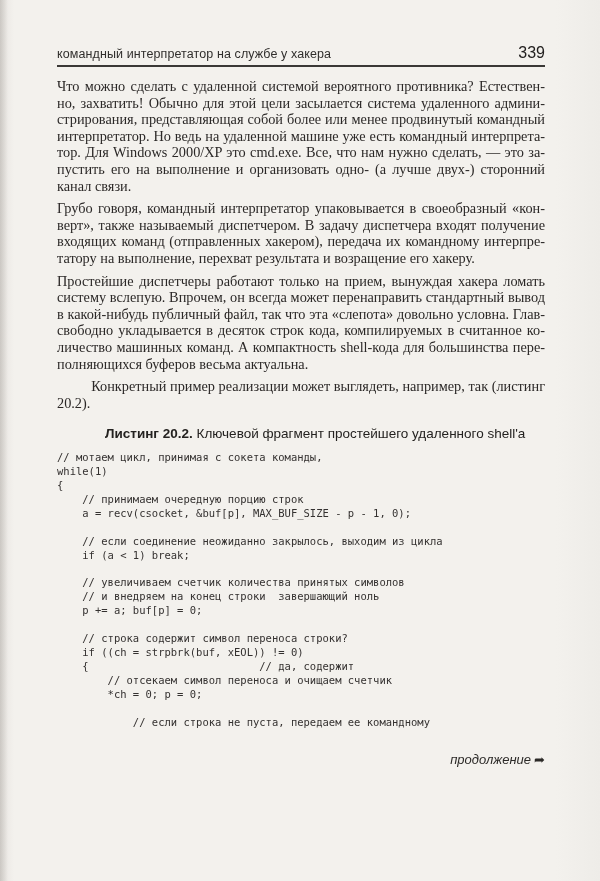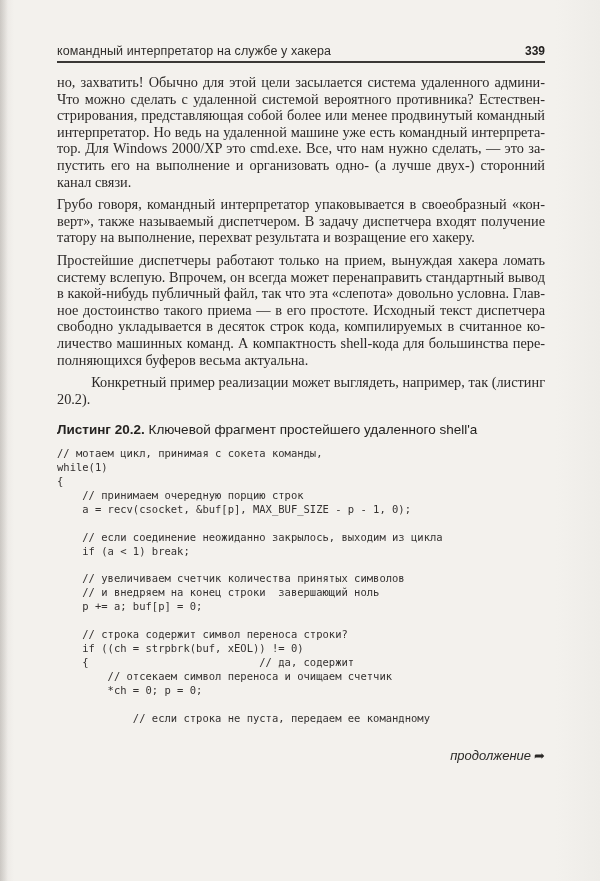--- a/index.html
+++ b/index.html
@@ -17,21 +17,21 @@
     color: var(--ink, #2b2827);
     overflow: hidden;
   }
   .header {
     display: flex;
     justify-content: space-between;
     align-items: baseline;
     font-family: "Liberation Sans", sans-serif;
   }
   .running-title { font-size: 12.5px; color: #302e2c; letter-spacing: 0.1px; }
-  .page-number  { font-size: 12px; font-weight: bold; color: #232120; }
+  .page-number  { font-size: 16px; font-weight: normal; color: #232120; }
   .header-rule  { height: 2px; background: var(--rule, #3a3836); margin-top: 3px; }
   .chapter-title {
     font-family: "Liberation Sans", sans-serif;
     font-weight: bold;
     font-size: 24px; line-height: 27px;
     letter-spacing: -0.3px;
     color: var(--heading-ink, #2f2c2a);
     margin: 12px 0 0 0;
   }
   .body-copy {
@@ -40,20 +40,21 @@
     color: var(--ink, #2b2827);
   }
   .para + .para { margin-top: 6px; }
   .para .line { text-align: justify; text-align-last: justify; }
   .para .line:last-child { text-align: right; text-align-last: left; }
   .listing-caption {
     margin-top: 15px;
     font-family: "Liberation Sans", sans-serif;
     font-size: 13.5px;
     color: #242220;
+    margin-left: 48px;
   }
   .listing-label { font-weight: bold; }
   .code {
     margin-top: 10px;
     font-family: "DejaVu Sans Mono", "Liberation Mono", monospace;
     font-size: 10.5px; line-height: 13.9px;
     color: var(--code-ink, #343130);
   }
   .code .line { white-space: pre; min-height: 13.9px; }
   .footer {
@@ -79,38 +80,38 @@
 
   <div class="header">
     <span class="running-title">командный интерпретатор на службе у хакера</span>
     <span class="page-number">339</span>
   </div>
   <div class="header-rule"></div>
 
 
   <div class="body-copy">
     <div class="para">
+        <div class="line">Что можно сделать с удаленной системой вероятного противника? Естествен-</div>
         <div class="line">но, захватить! Обычно для этой цели засылается система удаленного админи-</div>
-        <div class="line">Что можно сделать с удаленной системой вероятного противника? Естествен-</div>
         <div class="line">стрирования, представляющая собой более или менее продвинутый командный</div>
         <div class="line">интерпретатор. Но ведь на удаленной машине уже есть командный интерпрета-</div>
         <div class="line">тор. Для Windows 2000/XP это cmd.exe. Все, что нам нужно сделать, — это за-</div>
         <div class="line">пустить его на выполнение и организовать одно- (а лучше двух-) сторонний</div>
         <div class="line">канал связи.</div>
       </div>
     <div class="para">
         <div class="line">Грубо говоря, командный интерпретатор упаковывается в своеобразный «кон-</div>
         <div class="line">верт», также называемый диспетчером. В задачу диспетчера входят получение</div>
+        <div class="line">входящих команд (отправленных хакером), передача их командному интерпре-</div>
         <div class="line">татору на выполнение, перехват результата и возращение его хакеру.</div>
       </div>
     <div class="para">
         <div class="line">Простейшие диспетчеры работают только на прием, вынуждая хакера ломать</div>
         <div class="line">систему вслепую. Впрочем, он всегда может перенаправить стандартный вывод</div>
         <div class="line">в какой-нибудь публичный файл, так что эта «слепота» довольно условна. Глав-</div>
-        <div class="line">ное достоинство такого приема — в его простоте. Исходный текст диспетчера</div>
         <div class="line">свободно укладывается в десяток строк кода, компилируемых в считанное ко-</div>
         <div class="line">личество машинных команд. А компактность shell-кода для большинства пере-</div>
         <div class="line">полняющихся буферов весьма актуальна.</div>
       </div>
     <div class="para">
         <div class="line">Конкретный пример реализации может выглядеть, например, так (листинг 20.2).</div>
       </div>
   </div>
 
   <div class="listing-caption">

